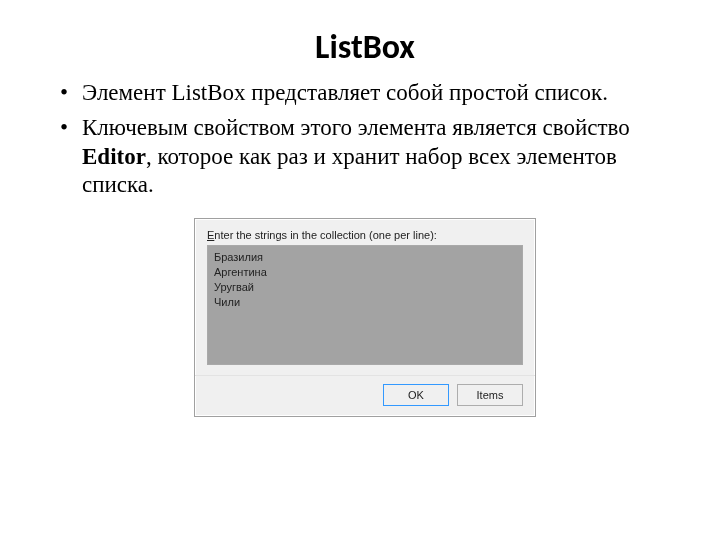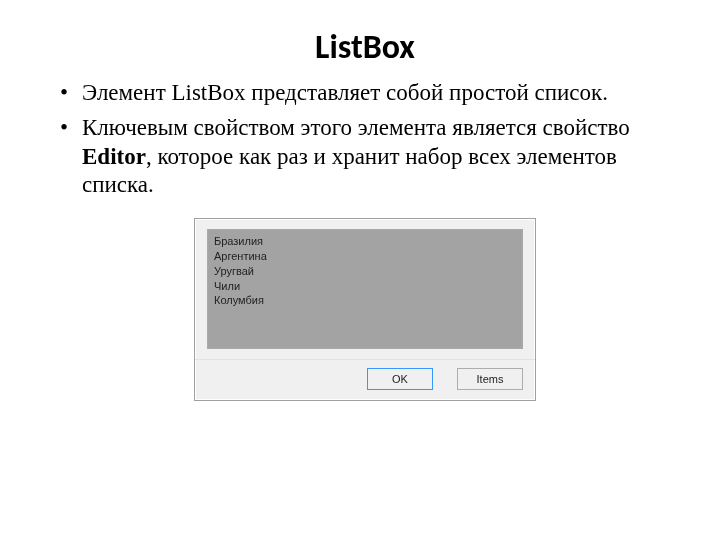--- a/index.html
+++ b/index.html
@@ -98,21 +98,21 @@
     font-size: 11px;
     color: #222;
     line-height: 1.35;
     overflow: hidden;
     resize: none;
     font-family: "Segoe UI", Tahoma, sans-serif;
   }
   .dialog-buttons {
     display: flex;
     justify-content: flex-end;
-    gap: 24px;
+    gap: 8px;
     padding: 8px 12px 10px 12px;
     border-top: 1px solid #e3e3e3;
     margin-top: 6px;
   }
   .dlg-btn {
     min-width: 66px;
     height: 22px;
     background: #f0f0f0;
     border: 1px solid #adadad;
     font-size: 11px;
@@ -136,26 +136,28 @@
     <li>
       <span>Элемент </span><span>ListBox</span><span> представляет собой простой список.</span>
     </li>
     <li>
       <span>Ключевым свойством этого элемента является свойство </span><span class="bold">Editor</span><span>, которое как раз и хранит набор всех элементов списка.</span>
     </li>
   </ul>
 
   <div class="dialog">
     <div class="dialog-body">
+      <div class="prompt">
+        <span class="ul">E</span><span>nter the strings in the collection (one per line):</span>
+      </div>
       <div class="textarea">
         <div>Бразилия</div>
         <div>Аргентина</div>
         <div>Уругвай</div>
         <div>Чили</div>
-        <div>Колумбия</div>
       </div>
     </div>
     <div class="dialog-buttons">
       <div class="dlg-btn">OK</div>
       <div class="dlg-btn">Items</div>
     </div>
   </div>
 </div>
 
 </body></html>

